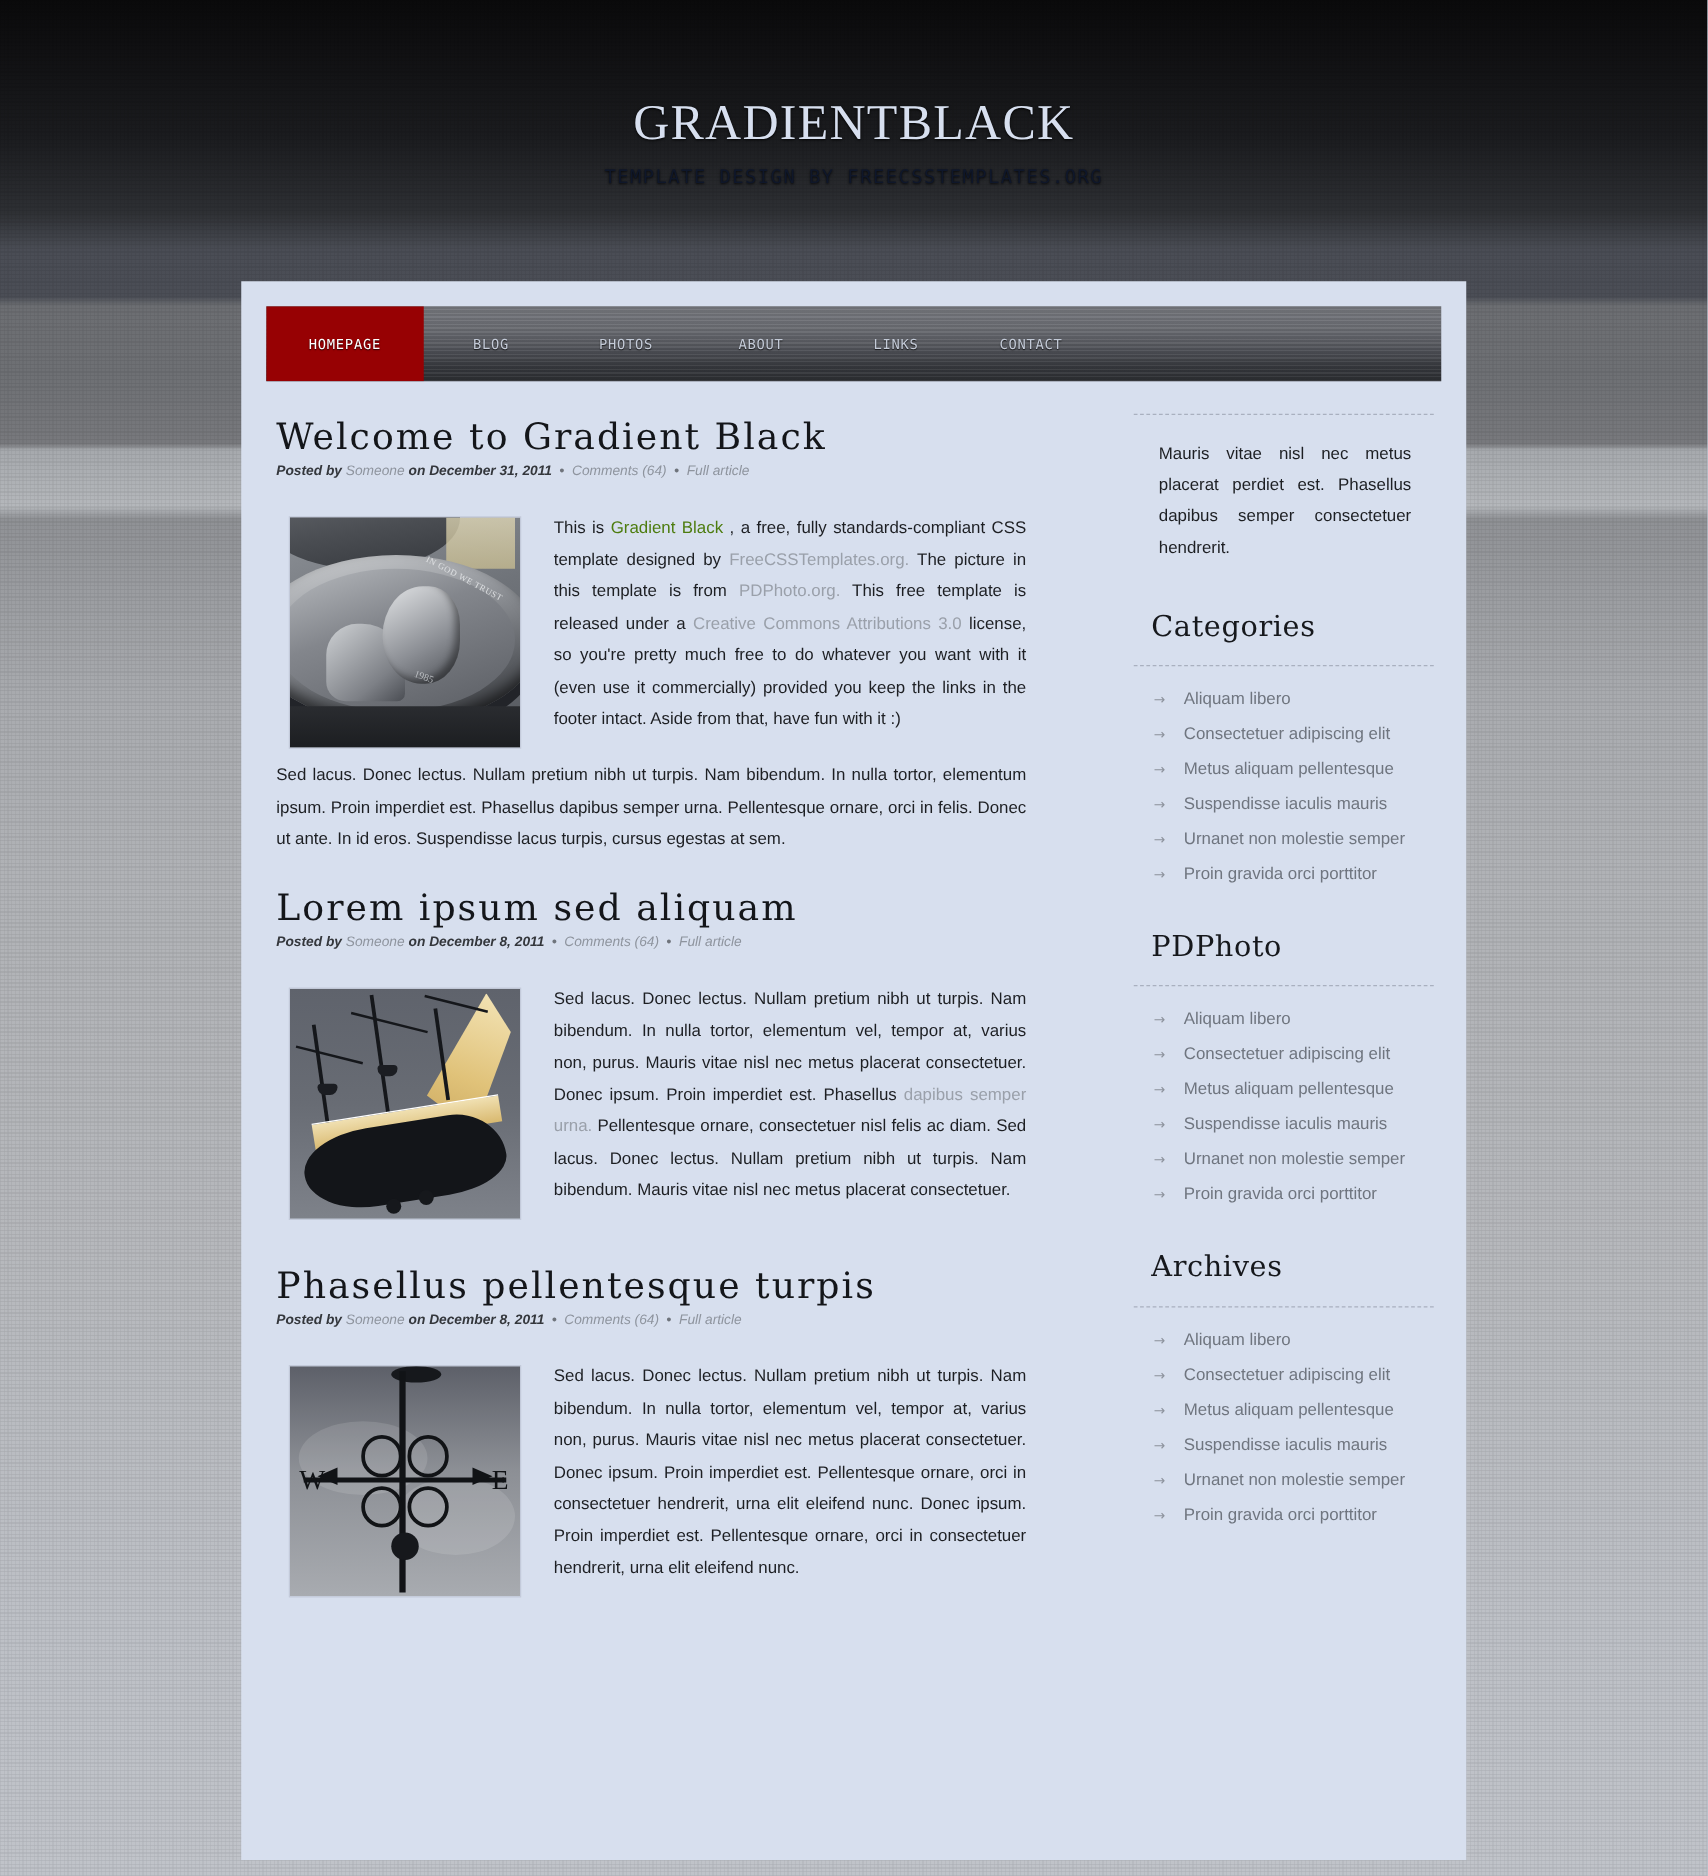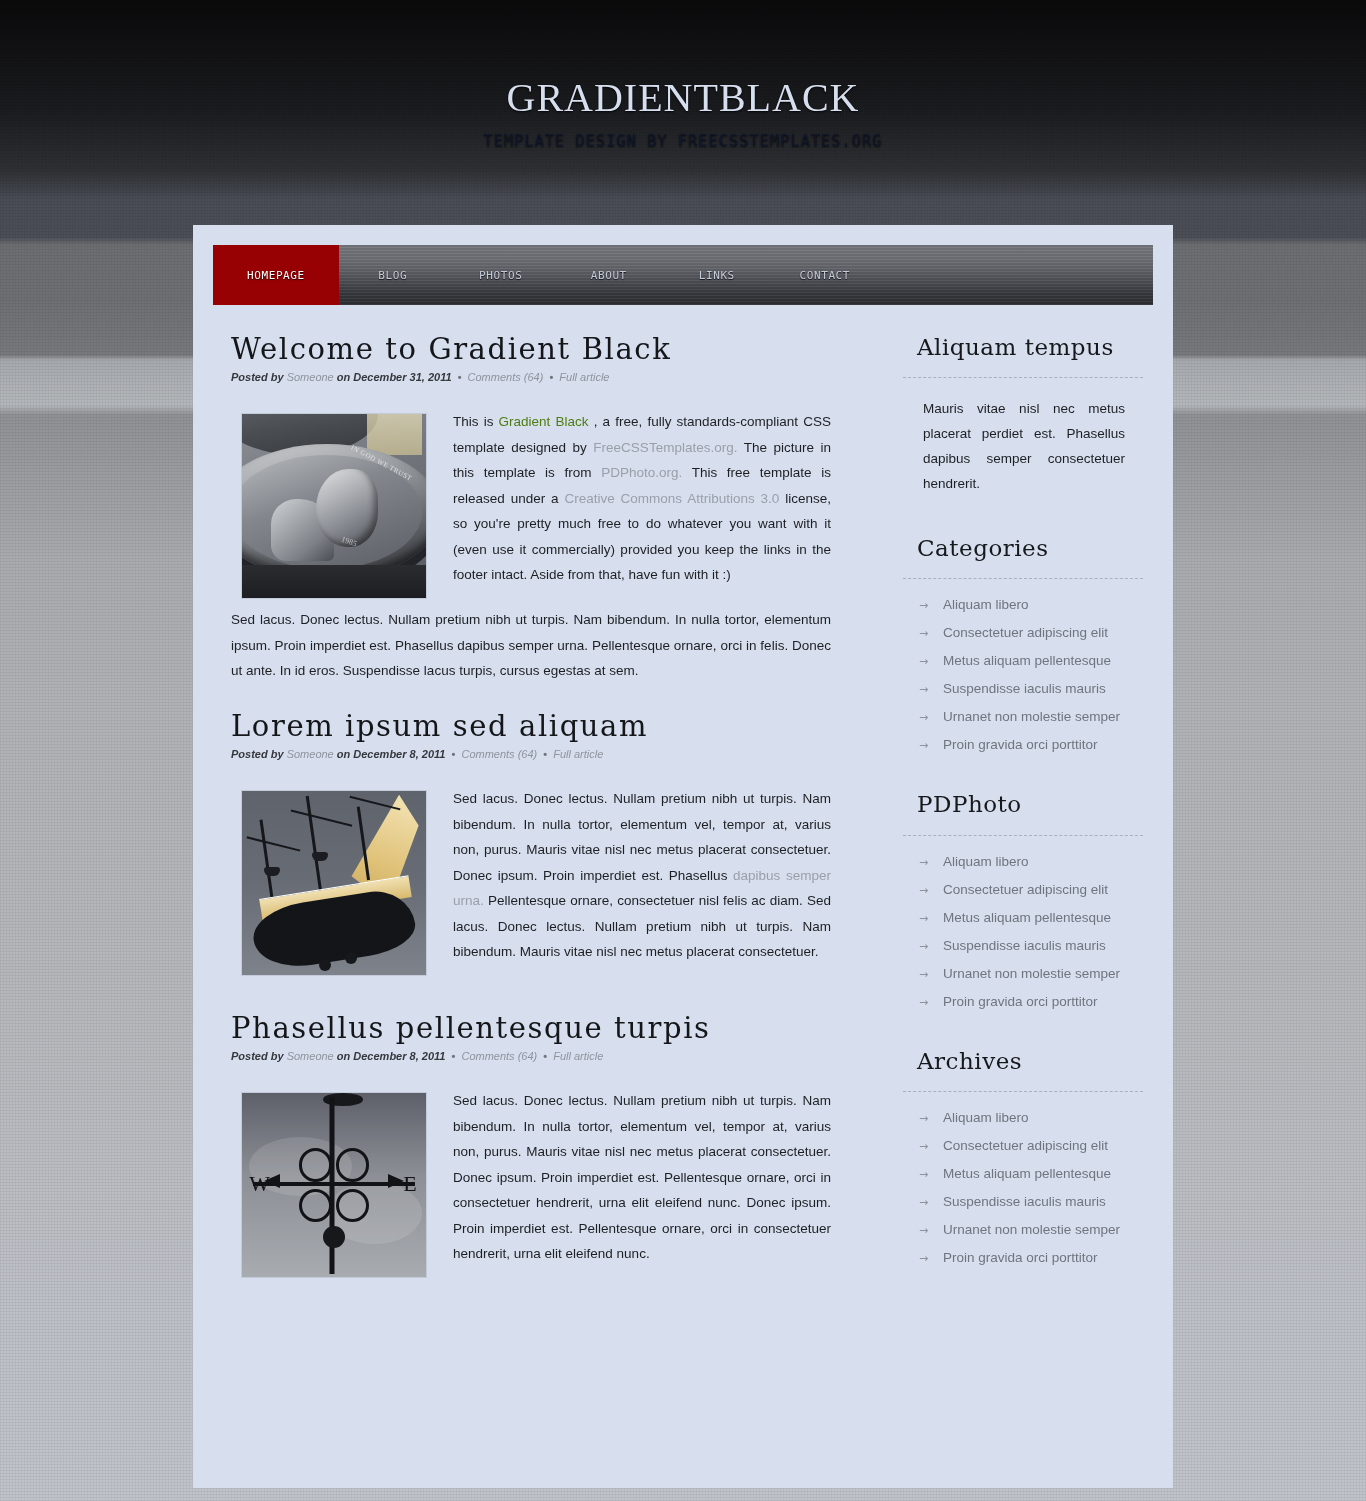--- a/index.html
+++ b/index.html
@@ -102,21 +102,21 @@
   }
   .nav-item.active{
     background:#970103;
     color:#ffffff;
     min-width:108px;
     padding:0 34px;
   }
 
   
   #content{
-    display:flex; padding:26px 20px 0 20px; gap:0;justify-content:center;
+    display:flex; padding:26px 20px 0 20px; gap:14px;
   }
   #main-col{ width:620px; padding-left:8px; padding-right:12px; }
   #side-col{ width:300px; padding-left:60px; }
 
   
   .post{ margin-bottom:6px; }
   .post-title{
     margin:0 0 4px 0;
     font-family:"DejaVu Serif", serif;
     font-size:29px; font-weight:normal;
@@ -441,21 +441,20 @@
           </div>
           <p>Sed lacus. Donec lectus. Nullam pretium nibh ut turpis. Nam bibendum. In nulla tortor, elementum vel, tempor at, varius non, purus. Mauris vitae nisl nec metus placerat consectetuer. Donec ipsum. Proin imperdiet est. Pellentesque ornare, orci in consectetuer hendrerit, urna elit eleifend nunc. Donec ipsum. Proin imperdiet est. Pellentesque ornare, orci in consectetuer hendrerit, urna elit eleifend nunc.</p>
         </div>
       </div>
 
     </div>
 
     <div id="side-col">
 
       <div class="side-block">
-        <h3 class="side-title">Aliquam tempus</h3>
         <div class="side-rule"></div>
         <p class="side-text">Mauris vitae nisl nec metus placerat perdiet est. Phasellus dapibus semper consectetuer hendrerit.</p>
       </div>
 
       <div class="side-block">
         <h3 class="side-title">Categories</h3>
         <div class="side-rule"></div>
         <ul class="side-list">
           <li>
               <span class="arrow">→</span>

